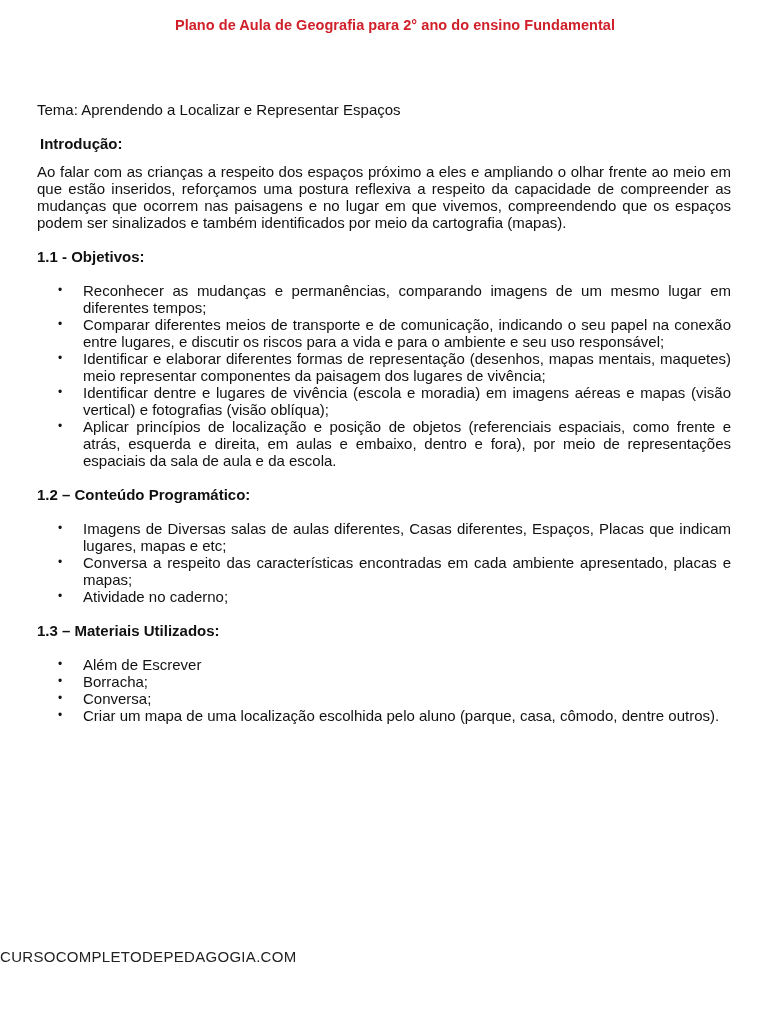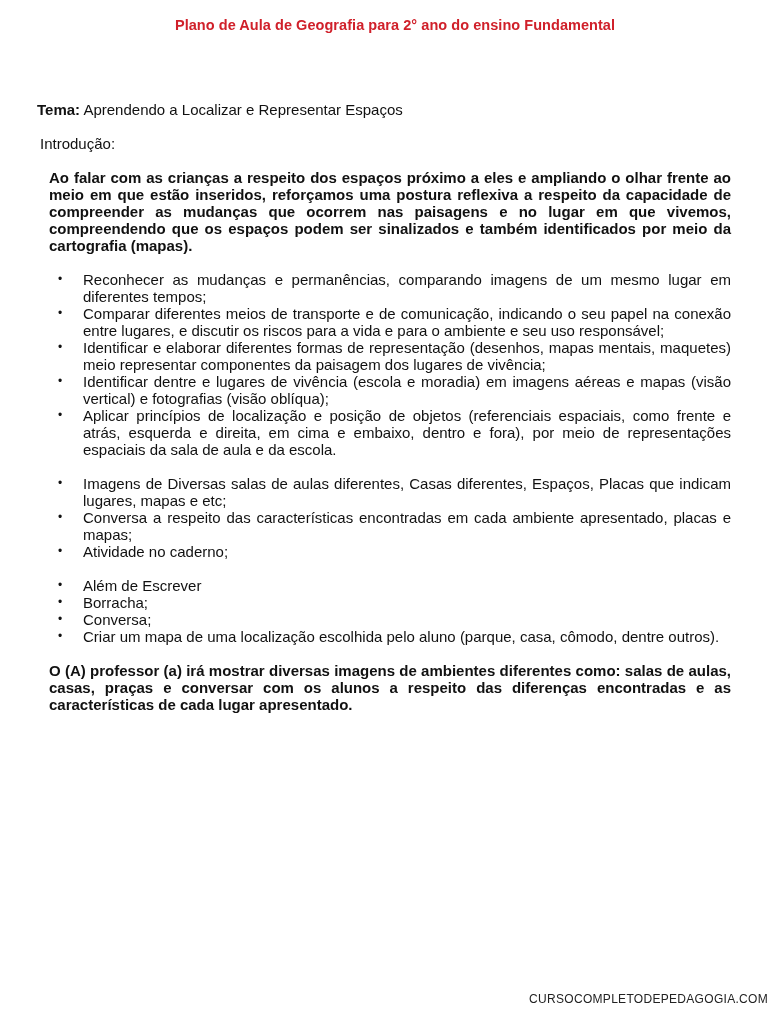--- a/index.html
+++ b/index.html
@@ -36,29 +36,28 @@
       position: absolute;
       left: 37px;
       top: 101px;
       width: 694px;
       font-size: 15px;
       line-height: 17px;
     }
     .line-field {
       margin: 0 0 17px 0;
     }
-    .label-bold { font-weight: bold; margin-top: 48px; }
+    .label-bold { font-weight: normal; margin-top: 48px; }
     .intro-heading {
-      font-weight: normal;
-      margin: 0 0 17px 3px;
+      font-weight: bold;
+      margin: 0 0 11px 3px;
     }
     .para {
       text-align: justify;
-      margin: 0 0 17px 12px;
-      font-weight: bold;
+      margin: 0 0 17px 0;
     }
     .section-heading {
       font-weight: bold;
       margin: 0 0 17px 0;
     }
     ul.bullets {
       list-style: none;
       margin: 0 0 17px 0;
       padding: 0;
     }
@@ -69,25 +68,25 @@
     }
     ul.bullets li .bullet {
       position: absolute;
       left: 21px;
       top: 0;
       font-size: 12px;
       line-height: 17px;
     }
     .footer {
       position: absolute;
-      top: 992px;
+      top: 948px;
       left: 0;
       width: 768px;
-      text-align: right;
-      font-size: 12px;
+      text-align: left;
+      font-size: 15px;
       color: #222222;
       letter-spacing: 0.3px;
     }
   </style>
 </head>
 <body>
 
 <div class="page">
 
   <div class="doc-title">Plano de Aula de Geografia para 2° ano do ensino Fundamental</div>
@@ -95,40 +94,42 @@
   <div class="content">
 
     <div class="line-field">
       <span class="label-bold">Tema:</span><span> Aprendendo a Localizar e Representar Espaços</span>
     </div>
 
 
     <div class="intro-heading">Introdução:</div>
     <div class="para">Ao falar com as crianças a respeito dos espaços próximo a eles e ampliando o olhar frente ao meio em que estão inseridos, reforçamos uma postura reflexiva a respeito da capacidade de compreender as mudanças que ocorrem nas paisagens e no lugar em que vivemos, compreendendo que os espaços podem ser sinalizados e também identificados por meio da cartografia (mapas).</div>
 
+    <div class="section-heading">1.1 - Objetivos:</div>
     <ul class="bullets">
       <li><span class="bullet">•</span><span>Reconhecer as mudanças e permanências, comparando imagens de um mesmo lugar em diferentes tempos;</span></li>
       <li><span class="bullet">•</span><span>Comparar diferentes meios de transporte e de comunicação, indicando o seu papel na conexão entre lugares, e discutir os riscos para a vida e para o ambiente e seu uso responsável;</span></li>
       <li><span class="bullet">•</span><span>Identificar e elaborar diferentes formas de representação (desenhos, mapas mentais, maquetes) meio representar componentes da paisagem dos lugares de vivência;</span></li>
       <li><span class="bullet">•</span><span>Identificar dentre e lugares de vivência (escola e moradia) em imagens aéreas e mapas (visão vertical) e fotografias (visão oblíqua);</span></li>
-      <li><span class="bullet">•</span><span>Aplicar princípios de localização e posição de objetos (referenciais espaciais, como frente e atrás, esquerda e direita, em cima e embaixo, dentro e fora), por meio de representações espaciais da sala de aula e da escola.</span></li>
+      <li><span class="bullet">•</span><span>Aplicar princípios de localização e posição de objetos (referenciais espaciais, como frente e atrás, esquerda e direita, em aulas e embaixo, dentro e fora), por meio de representações espaciais da sala de aula e da escola.</span></li>
     </ul>
 
+    <div class="section-heading">1.2 – Conteúdo Programático:</div>
     <ul class="bullets">
       <li><span class="bullet">•</span><span>Imagens de Diversas salas de aulas diferentes, Casas diferentes, Espaços, Placas que indicam lugares, mapas e etc;</span></li>
       <li><span class="bullet">•</span><span>Conversa a respeito das características encontradas em cada ambiente apresentado, placas e mapas;</span></li>
       <li><span class="bullet">•</span><span>Atividade no caderno;</span></li>
     </ul>
 
+    <div class="section-heading">1.3 – Materiais Utilizados:</div>
     <ul class="bullets">
       <li><span class="bullet">•</span><span>Além de Escrever</span></li>
       <li><span class="bullet">•</span><span>Borracha;</span></li>
       <li><span class="bullet">•</span><span>Conversa;</span></li>
       <li><span class="bullet">•</span><span>Criar um mapa de uma localização escolhida pelo aluno (parque, casa, cômodo, dentre outros).</span></li>
     </ul>
 
-    <div class="para">O (A) professor (a) irá mostrar diversas imagens de ambientes diferentes como: salas de aulas, casas, praças e conversar com os alunos a respeito das diferenças encontradas e as características de cada lugar apresentado.</div>
 
   </div>
 
   <div class="footer">CURSOCOMPLETODEPEDAGOGIA.COM</div>
 
 </div>
 
 </body></html>

